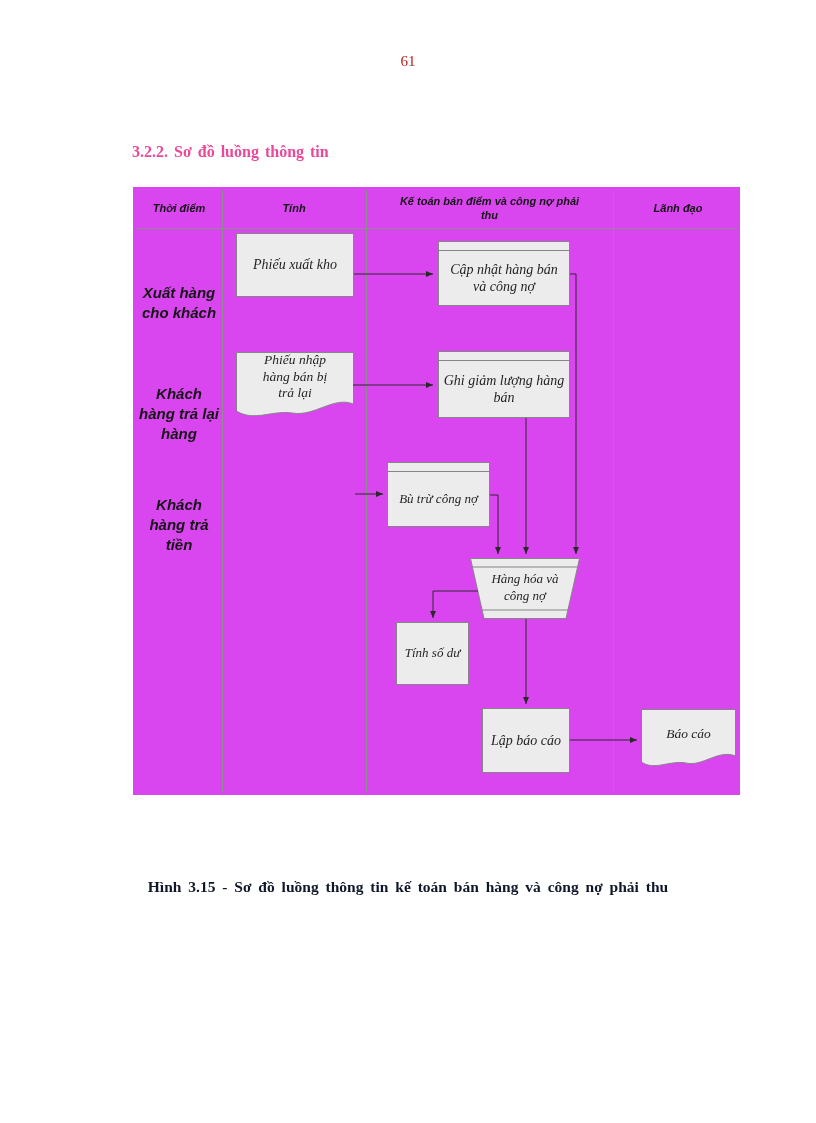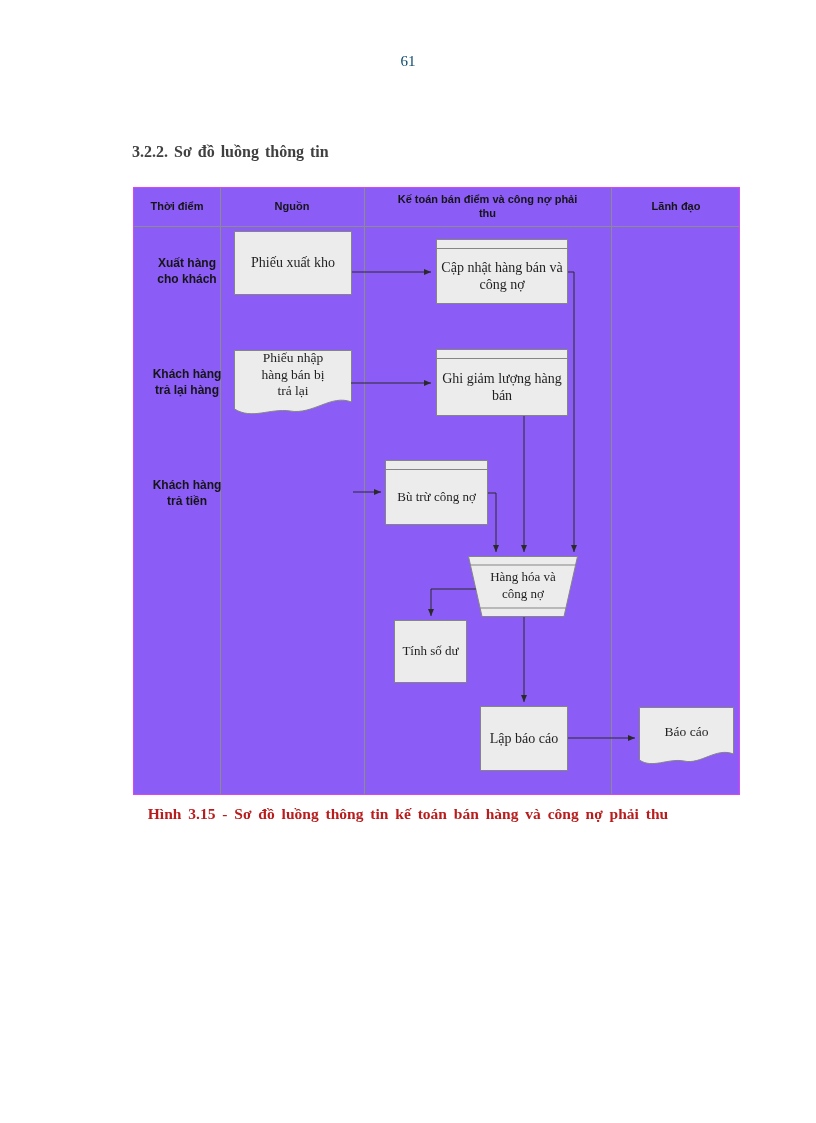--- a/index.html
+++ b/index.html
@@ -1,36 +1,36 @@
 <!DOCTYPE html>
 <html><head>
 <meta charset="utf-8">
 <style>
   html,body{margin:0;padding:0;background:#ffffff;}
   .page{position:relative;width:816px;height:1123px;background:#ffffff;overflow:hidden;
         font-family:"Liberation Sans",sans-serif;color:#1f1f1f;}
   .page-number{position:absolute;top:53px;left:0;right:0;text-align:center;
-        font-family:"Liberation Serif",serif;font-size:15px;color:#0c4a6e;}
+        font-family:"Liberation Serif",serif;font-size:15px;color:#b91c1c;}
   .heading{position:absolute;left:132px;top:143px;font-family:"Liberation Serif",serif;
-        font-weight:bold;font-size:16px;word-spacing:2px;color:#404040;}
-  .caption{position:absolute;top:805px;left:0;right:0;text-align:center;
+        font-weight:bold;font-size:16px;word-spacing:2px;color:#ec4899;}
+  .caption{position:absolute;top:878px;left:0;right:0;text-align:center;
         font-family:"Liberation Serif",serif;font-weight:bold;font-size:15.5px;
-        word-spacing:3px;color:#b91c1c;}
+        word-spacing:3px;color:#0f172a;}
 
   
   .table{position:absolute;left:133px;top:187px;width:607px;height:608px;
-        border:1px solid #d946ef;box-sizing:border-box;background:#8b5cf6;}
+        border:3px solid #d946ef;box-sizing:border-box;background:#d946ef;font-style:italic;}
   .vdiv{position:absolute;top:0;bottom:0;width:0;border-left:1px solid #8c8c8c;}
   .hsep{position:absolute;top:38px;left:0;right:0;height:0;border-top:1px solid #8c8c8c;}
   .hcell{position:absolute;top:0;height:38px;display:flex;align-items:center;justify-content:center;
         font-weight:bold;font-size:11px;line-height:1.25;text-align:center;color:#151515;}
   .hcell-inner{display:inline-block;max-width:190px;}
-  .rowlabel{position:absolute;left:12px;width:82px;height:40px;display:flex;align-items:center;
-        justify-content:center;text-align:center;font-weight:bold;font-size:12px;
-        line-height:1.35;color:#151515;}
+  .rowlabel{position:absolute;left:2px;width:82px;height:40px;display:flex;align-items:center;
+        justify-content:center;text-align:center;font-weight:bold;font-size:15px;
+        line-height:1.35;color:#151515;margin-top:30px;}
 
   
   .shape{position:absolute;box-sizing:border-box;background:#ececec;border:1px solid #858585;}
   .rect{display:flex;align-items:center;justify-content:center;}
   .proc{display:flex;flex-direction:column;}
   .strip{height:8px;border-bottom:1px solid #858585;flex:0 0 auto;}
   .proc .slabel{flex:1;}
   .slabel{display:flex;align-items:center;justify-content:center;text-align:center;
         font-family:"Liberation Serif",serif;font-size:14px;line-height:1.25;
         color:#1f1f1f;padding:0 4px;}
@@ -56,21 +56,21 @@
   <div class="heading">3.2.2. Sơ đồ luồng thông tin</div>
 
   <div class="table">
 
     <div class="vdiv" style="left:86px"></div>
     <div class="vdiv" style="left:230px"></div>
     <div class="vdiv" style="left:477px"></div>
     <div class="hsep"></div>
 
     <div class="hcell" style="left:0;width:86px">Thời điểm</div>
-    <div class="hcell" style="left:86px;width:144px">Nguồn</div>
+    <div class="hcell" style="left:86px;width:144px">Tính</div>
     <div class="hcell" style="left:230px;width:247px">
       <span class="hcell-inner">Kế toán bán điểm và công nợ phải thu</span>
     </div>
     <div class="hcell" style="left:477px;width:130px">Lãnh đạo</div>
 
     <div class="rowlabel" style="top:63px">Xuất hàng cho khách</div>
     <div class="rowlabel" style="top:174px">Khách hàng trả lại hàng</div>
     <div class="rowlabel" style="top:285px">Khách hàng trả tiền</div>
 
     <div class="shape rect" style="left:100px;top:43px;width:118px;height:64px">

